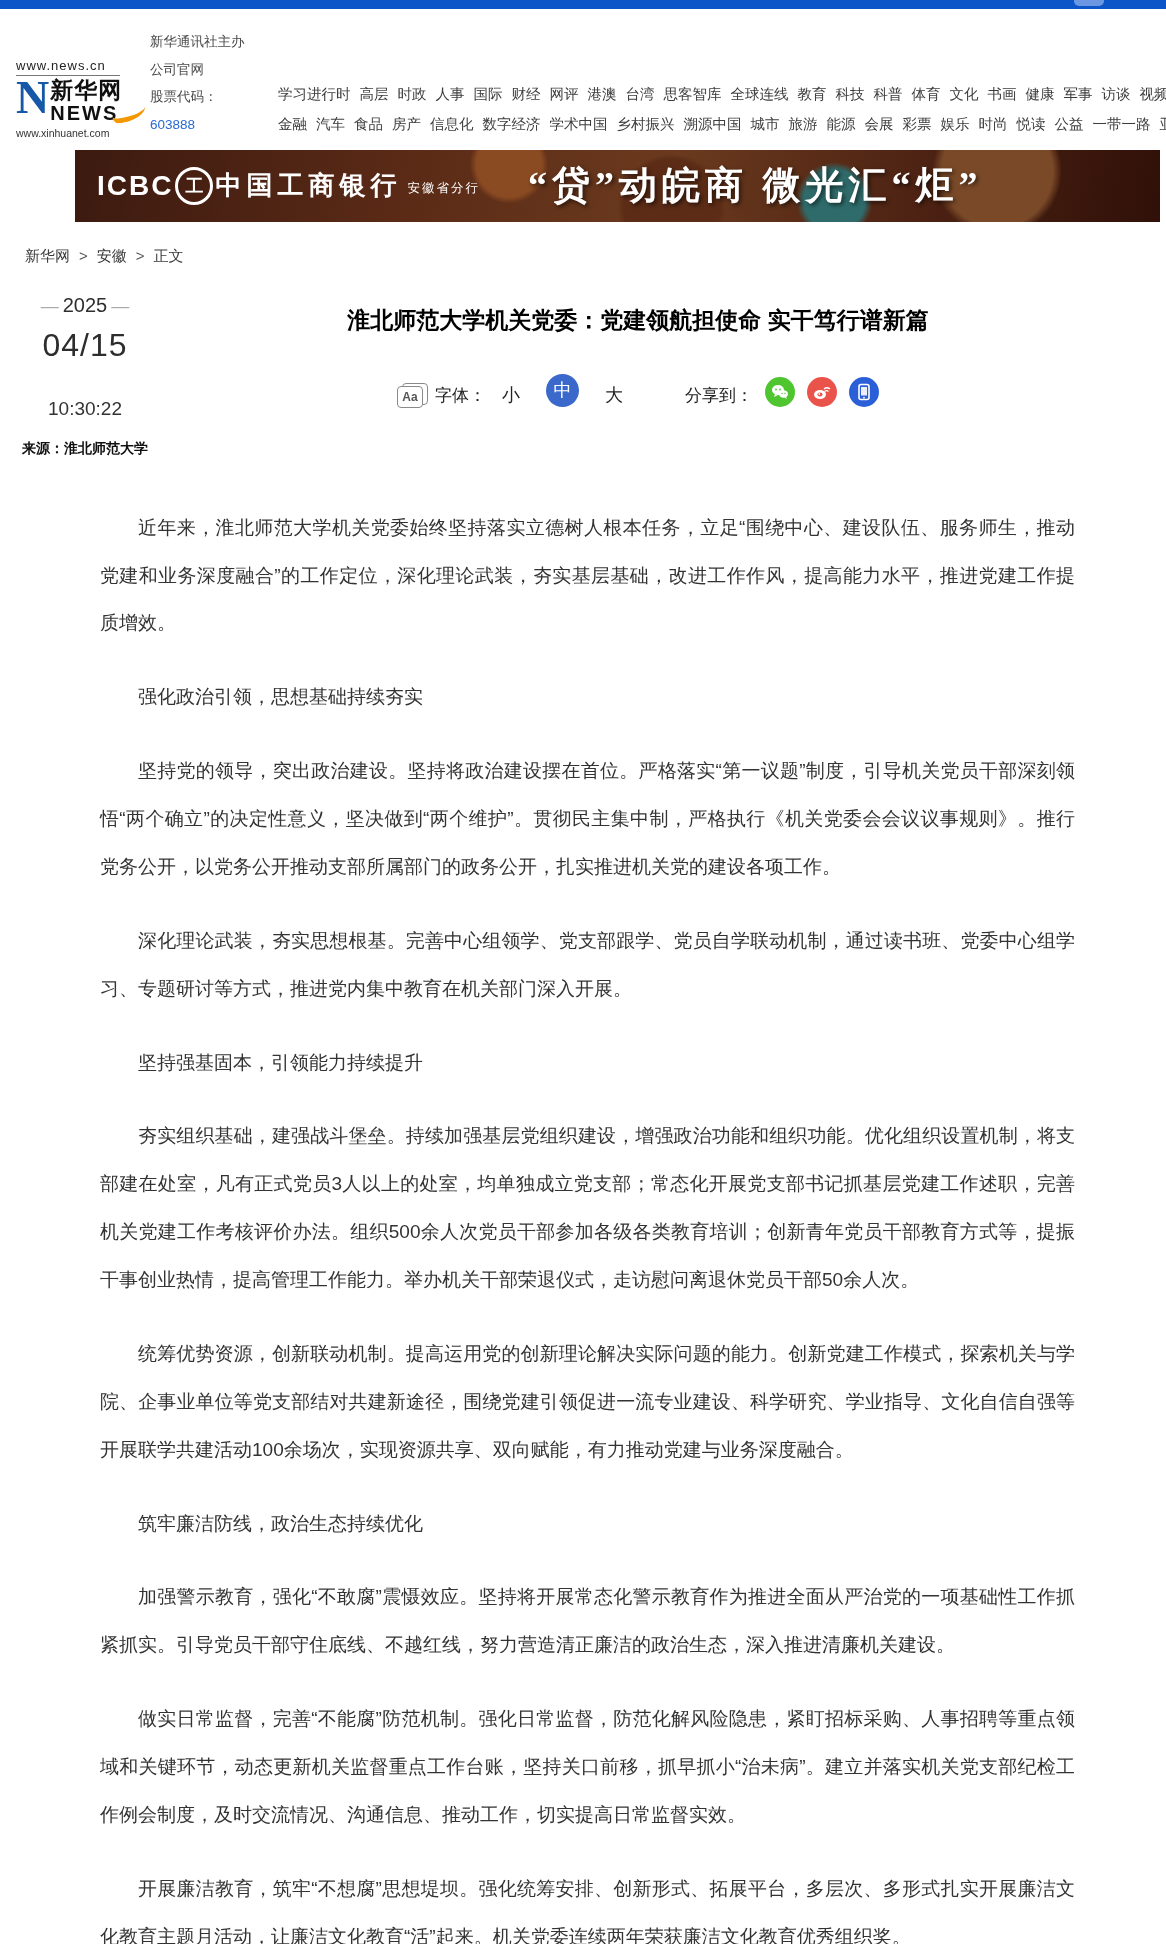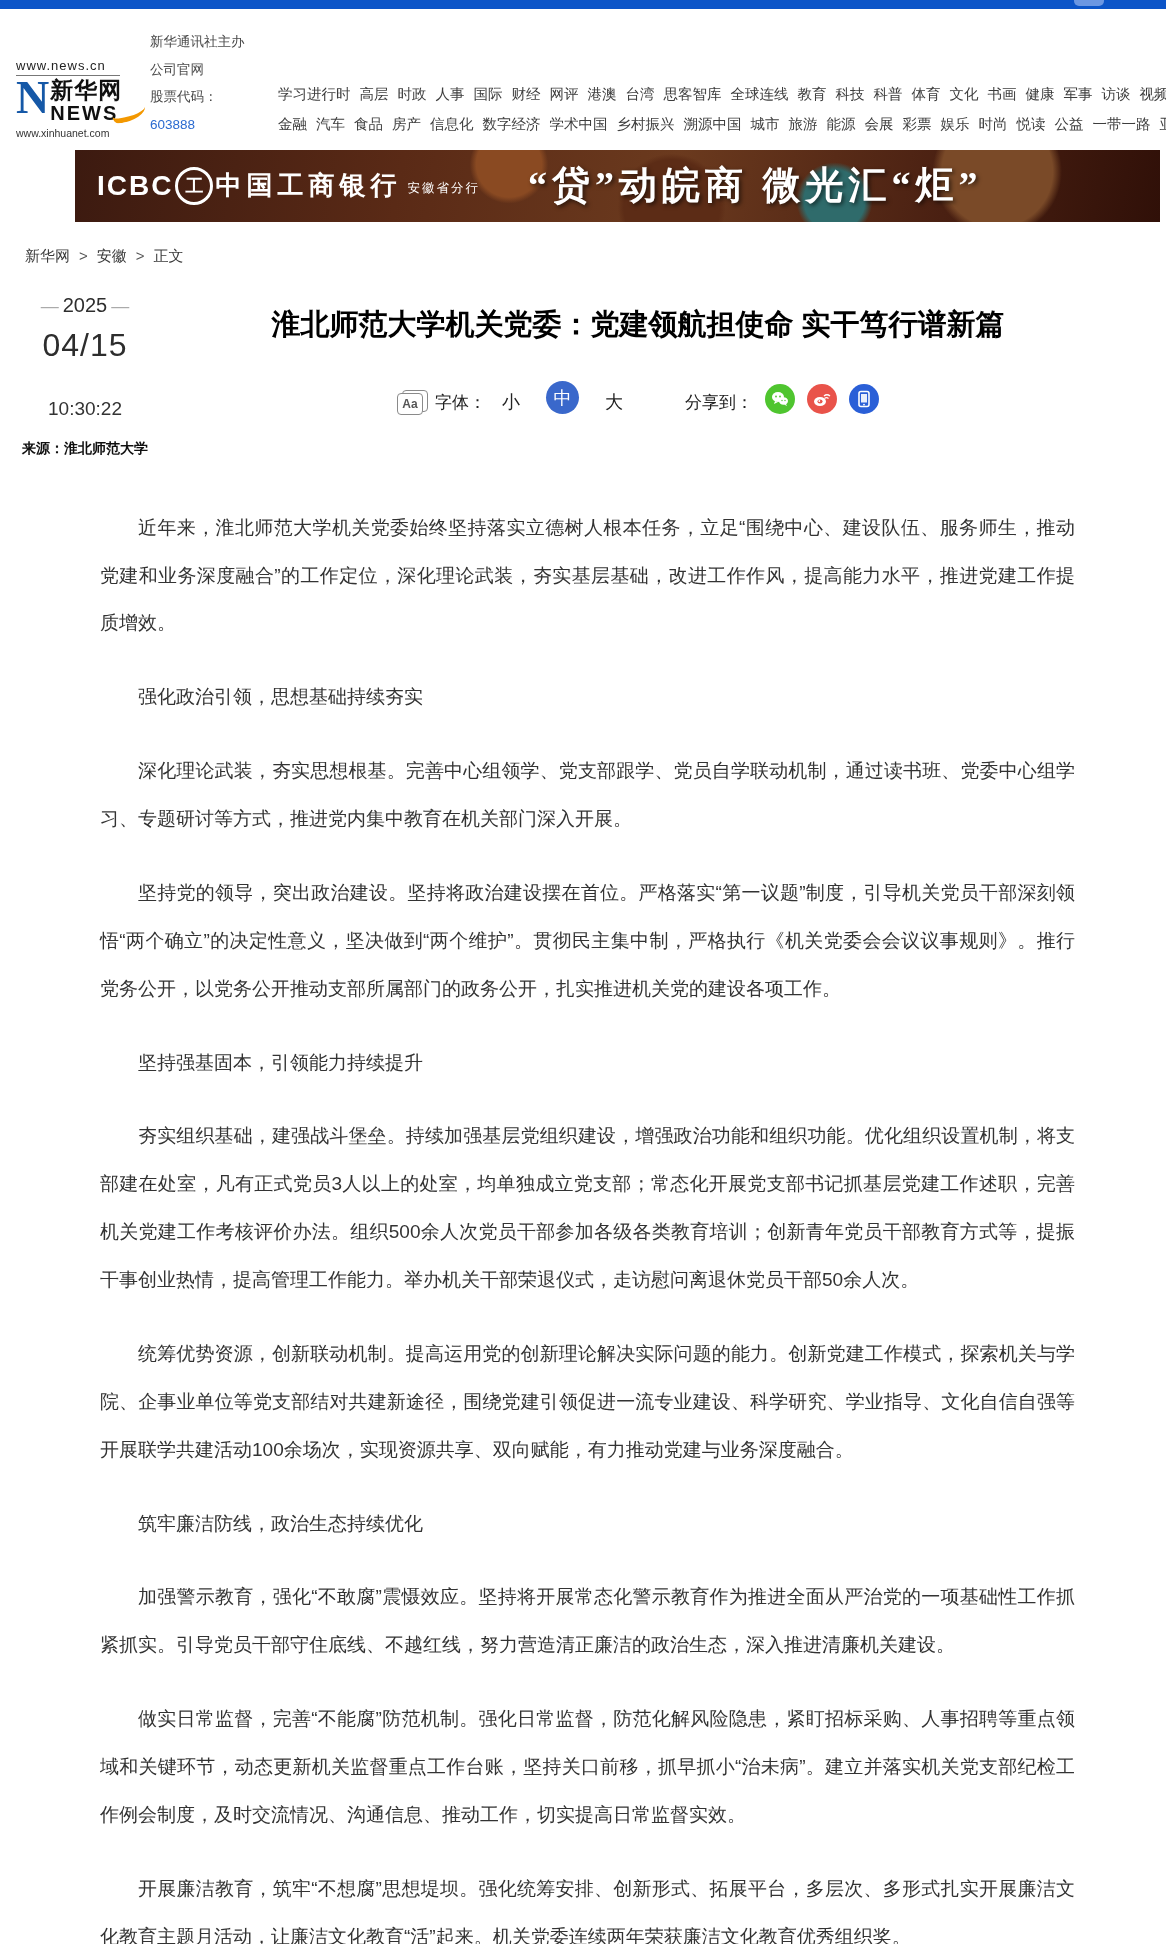--- a/index.html
+++ b/index.html
@@ -50,21 +50,21 @@
 
   
   .article-head{display:flex;margin-top:24px;}
   .date-block{width:170px;flex-shrink:0;text-align:center;padding-top:4px;}
   .date-year{font-size:20px;color:#2e2e2e;}
   .date-year .dash{color:#aaa;font-size:18px;margin:0 4px;}
   .date-md{font-size:32px;color:#2d2d2d;margin-top:10px;letter-spacing:1px;}
   .date-time{font-size:19px;color:#333;margin-top:34px;}
   .date-source{font-size:14px;color:#101010;font-weight:bold;margin-top:20px;}
   .title-block{flex:1;padding:0 70px 0 10px;}
-  .article-title{font-size:29px;font-weight:bold;color:#000;text-align:center;line-height:1.3;margin-top:16px;}
+  .article-title{font-size:23px;font-weight:bold;color:#000;text-align:center;line-height:1.3;margin-top:16px;}
   .controls{display:flex;align-items:flex-end;justify-content:center;margin-top:38px;font-size:17px;color:#222;}
   .aa-icon{position:relative;width:30px;height:24px;margin-right:8px;}
   .aa-icon .sq{position:absolute;border:1.5px solid #8a8a8a;border-radius:4px;background:#fff;width:24px;height:20px;}
   .aa-icon .sq.back{left:5px;top:0;}
   .aa-icon .sq.front{left:0;top:3px;display:flex;align-items:center;justify-content:center;font-size:12px;color:#555;font-weight:bold;}
   .font-opt{margin:0 16px;cursor:pointer;font-size:18px;color:#222;}
   .font-opt.active{background:#3a68cb;color:#fff;width:33px;height:33px;border-radius:50%;display:inline-flex;align-items:center;justify-content:center;margin:0 10px;}
   .share-label{margin-left:46px;}
   .share-icon{width:30px;height:30px;border-radius:50%;display:inline-flex;align-items:center;justify-content:center;margin-left:12px;cursor:pointer;flex-shrink:0;}
   .share-wechat{background:#4fc52f;}
@@ -215,22 +215,22 @@
             <circle cx="7" cy="14.6" r="0.9" fill="#fff"></circle>
           </svg>
       </span>
     </div>
   </div>
 </div>
 
 <div class="article-body">
     <p class="para">近年来，淮北师范大学机关党委始终坚持落实立德树人根本任务，立足“围绕中心、建设队伍、服务师生，推动党建和业务深度融合”的工作定位，深化理论武装，夯实基层基础，改进工作作风，提高能力水平，推进党建工作提质增效。</p>
     <p class="subhead">强化政治引领，思想基础持续夯实</p>
+    <p class="para">坚持党的领导，突出政治建设。坚持将政治建设摆在首位。严格落实“第一议题”制度，引导机关党员干部深刻领悟“两个确立”的决定性意义，坚决做到“两个维护”。贯彻民主集中制，严格执行《机关党委会会议议事规则》。推行党务公开，以党务公开推动支部所属部门的政务公开，扎实推进机关党的建设各项工作。</p>
     <p class="para">深化理论武装，夯实思想根基。完善中心组领学、党支部跟学、党员自学联动机制，通过读书班、党委中心组学习、专题研讨等方式，推进党内集中教育在机关部门深入开展。</p>
-    <p class="para">坚持党的领导，突出政治建设。坚持将政治建设摆在首位。严格落实“第一议题”制度，引导机关党员干部深刻领悟“两个确立”的决定性意义，坚决做到“两个维护”。贯彻民主集中制，严格执行《机关党委会会议议事规则》。推行党务公开，以党务公开推动支部所属部门的政务公开，扎实推进机关党的建设各项工作。</p>
     <p class="subhead">坚持强基固本，引领能力持续提升</p>
     <p class="para">夯实组织基础，建强战斗堡垒。持续加强基层党组织建设，增强政治功能和组织功能。优化组织设置机制，将支部建在处室，凡有正式党员3人以上的处室，均单独成立党支部；常态化开展党支部书记抓基层党建工作述职，完善机关党建工作考核评价办法。组织500余人次党员干部参加各级各类教育培训；创新青年党员干部教育方式等，提振干事创业热情，提高管理工作能力。举办机关干部荣退仪式，走访慰问离退休党员干部50余人次。</p>
     <p class="para">统筹优势资源，创新联动机制。提高运用党的创新理论解决实际问题的能力。创新党建工作模式，探索机关与学院、企事业单位等党支部结对共建新途径，围绕党建引领促进一流专业建设、科学研究、学业指导、文化自信自强等开展联学共建活动100余场次，实现资源共享、双向赋能，有力推动党建与业务深度融合。</p>
     <p class="subhead">筑牢廉洁防线，政治生态持续优化</p>
     <p class="para">加强警示教育，强化“不敢腐”震慑效应。坚持将开展常态化警示教育作为推进全面从严治党的一项基础性工作抓紧抓实。引导党员干部守住底线、不越红线，努力营造清正廉洁的政治生态，深入推进清廉机关建设。</p>
     <p class="para">做实日常监督，完善“不能腐”防范机制。强化日常监督，防范化解风险隐患，紧盯招标采购、人事招聘等重点领域和关键环节，动态更新机关监督重点工作台账，坚持关口前移，抓早抓小“治未病”。建立并落实机关党支部纪检工作例会制度，及时交流情况、沟通信息、推动工作，切实提高日常监督实效。</p>
     <p class="para">开展廉洁教育，筑牢“不想腐”思想堤坝。强化统筹安排、创新形式、拓展平台，多层次、多形式扎实开展廉洁文化教育主题月活动，让廉洁文化教育“活”起来。机关党委连续两年荣获廉洁文化教育优秀组织奖。</p>
   </div>
 
 </body></html>

